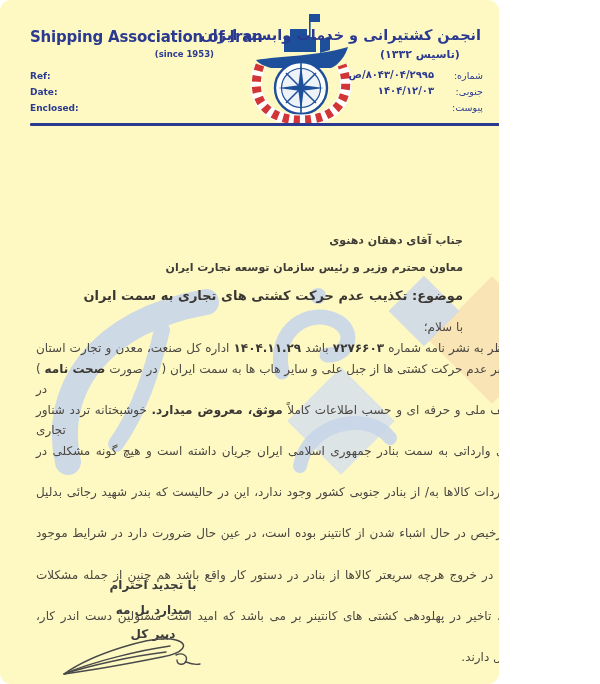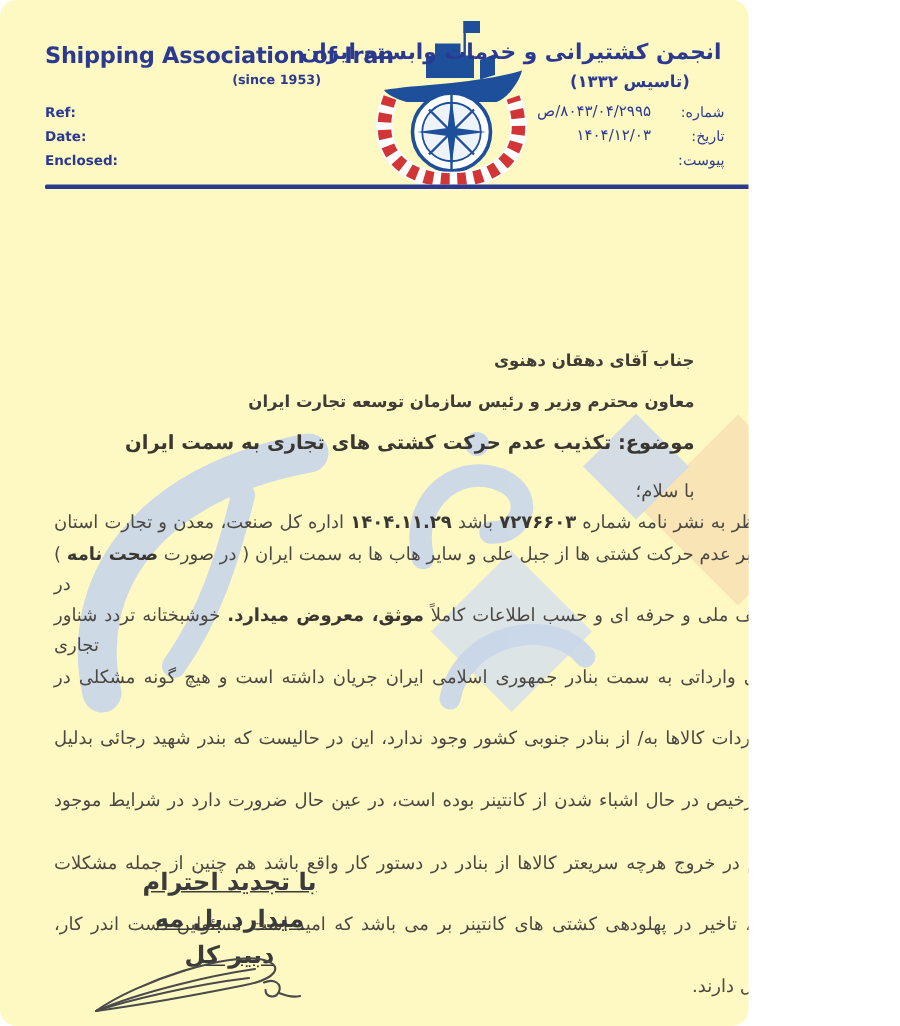--- a/index.html
+++ b/index.html
@@ -13,37 +13,37 @@
     border-radius:11px;
   }
   .abs{position:absolute;}
   
   .org-en{left:30px;top:28px;font-size:15px;font-weight:bold;color:#2b3a90;letter-spacing:-.2px;white-space:nowrap;}
   .since-en{left:30px;top:49px;width:184px;text-align:right;font-size:8.5px;font-weight:bold;color:#2b3a90;}
   .en-label{left:30px;font-size:9px;font-weight:bold;color:#2b3a90;}
   .fa-title{right:18px;top:27px;direction:rtl;font-size:14.5px;font-weight:bold;color:#2b3a90;white-space:nowrap;}
   .fa-since{left:380px;top:48px;direction:rtl;font-size:11px;font-weight:bold;color:#2b3a90;white-space:nowrap;}
   .fa-row-label{direction:rtl;font-size:9.5px;color:#2b3a90;white-space:nowrap;margin-left:12px;}
-  .fa-row-value{direction:rtl;font-size:10px;font-weight:400;color:#2b3a90;white-space:nowrap;}
+  .fa-row-value{direction:rtl;font-size:10px;font-weight:700;color:#2b3a90;white-space:nowrap;}
   .divider{left:30px;top:123px;width:545px;height:2.5px;background:#2b3a90;border-radius:1px;}
   
   .bismillah{left:0;top:145px;width:566px;text-align:right;font-size:12.5px;font-weight:bold;color:#3f3c38;direction:rtl;margin-top:40px;}
   .addressee{right:36px;direction:rtl;font-size:11px;font-weight:bold;color:#3f3c38;white-space:nowrap;}
   .subject{right:36px;top:288px;direction:rtl;font-size:13px;font-weight:bold;color:#3a3733;white-space:nowrap;}
   .salutation{right:36px;top:320px;direction:rtl;font-size:12px;color:#4b4742;}
   .body-wrap{left:36px;top:338px;width:528px;direction:rtl;}
   .body-line{
     direction:rtl;font-size:12px;line-height:20.6px;color:#4b4742;
     text-align:justify;text-align-last:justify;
   }
   .body-line:first-child{padding-right:14px;}
   .body-line-last{text-align-last:right;}
   .body-line .b{font-weight:bold;color:#3a3733;}
   
-  .closing{left:68px;width:170px;text-align:center;direction:rtl;font-size:16px;font-weight:bold;color:#3b3b3b;white-space:nowrap;text-decoration:underline;}
+  .closing{left:68px;width:170px;text-align:center;direction:rtl;font-size:12px;font-weight:bold;color:#3b3b3b;white-space:nowrap;}
   
   .wm{left:0;top:0;z-index:1;pointer-events:none;}
   .fg{z-index:2;}
   svg{display:block;}
 </style>
 </head>
 <body>
 
 <div class="page">
 
@@ -94,21 +94,21 @@
       <path d="M 12 55 C 0 88 18 110 53 110 C 88 110 106 88 94 55" stroke="#ffffff" stroke-width="11"></path>
       <path d="M 12 55 C 0 88 18 110 53 110 C 88 110 106 88 94 55" stroke="#d23535" stroke-width="9" stroke-dasharray="6 5"></path>
     </g>
   </svg>
 
   <div class="abs fa-title fg">انجمن کشتیرانی و خدمات وابسته ایران</div>
   <div class="abs fa-since fg">(تاسیس ۱۳۳۲)</div>
 
   <div class="abs fa-row-label fg" style="right:16px;top:70px">شماره:</div>
   <div class="abs fa-row-value fg" style="right:65px;top:69px">۸۰۴۳/۰۴/۲۹۹۵/ص</div>
-  <div class="abs fa-row-label fg" style="right:16px;top:86px">تاریخ:</div>
+  <div class="abs fa-row-label fg" style="right:16px;top:86px">جنوبی:</div>
   <div class="abs fa-row-value fg" style="right:65px;top:85px">۱۴۰۴/۱۲/۰۳</div>
   <div class="abs fa-row-label fg" style="right:16px;top:102px">پیوست:</div>
 
   <div class="abs divider fg"></div>
 
   <div class="abs bismillah fg">به نام خدا</div>
 
   <div class="abs addressee fg" style="top:234px">جناب آقای دهقان دهنوی</div>
   <div class="abs addressee fg" style="top:261px">معاون محترم وزیر و رئیس سازمان توسعه تجارت ایران</div>
 

